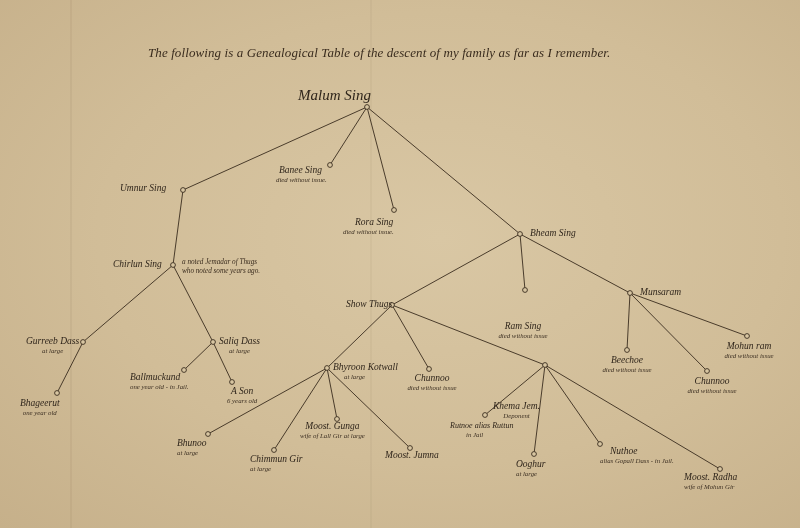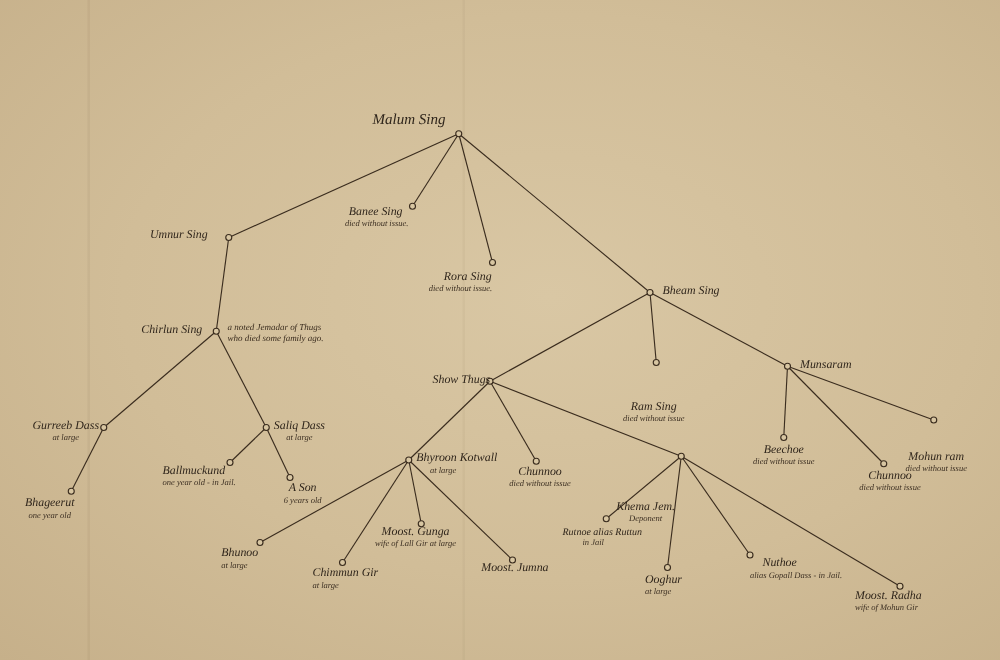--- a/index.html
+++ b/index.html
@@ -98,24 +98,25 @@
       <circle cx="337" cy="419" r="2.4"></circle>
       <circle cx="410" cy="448" r="2.4"></circle>
       <circle cx="208" cy="434" r="2.4"></circle>
       <circle cx="274" cy="450" r="2.4"></circle>
       <circle cx="534" cy="454" r="2.4"></circle>
       <circle cx="600" cy="444" r="2.4"></circle>
       <circle cx="720" cy="469" r="2.4"></circle>
     </g>
   </svg>
 
+  <div class="title">The following is a Genealogical Table of the descent of my family as far as I remember.</div>
 
 
   <div class="node" style="left:298px; top:90px;">
-    <span class="name" style="font-size:12px;">Malum Sing</span>
+    <span class="name" style="font-size:15px;">Malum Sing</span>
   </div>
 
   <div class="node" style="left:276px; top:165px;">
     <span class="name" style="padding-left:3px;">Banee Sing</span>
     <span class="sub">died without issue.</span>
   </div>
 
   <div class="node" style="left:120px; top:183px;">
     <span class="name">Umnur Sing</span>
   </div>
@@ -127,21 +128,21 @@
 
   <div class="node" style="left:530px; top:228px;">
     <span class="name">Bheam Sing</span>
   </div>
 
   <div class="node" style="left:113px; top:259px;">
     <span class="name">Chirlun Sing</span>
   </div>
   <div class="note" style="left:182px; top:258px;">
     <div>a noted Jemadar of Thugs</div>
-    <div>who died some family ago.</div>
+    <div>who noted some years ago.</div>
   </div>
 
   <div class="node center" style="left:523px; top:295px;margin-top:26px;">
     <span class="name">Ram Sing</span>
     <span class="sub">died without issue</span>
   </div>
 
   <div class="node" style="left:346px; top:299px;">
     <span class="name">Show Thugs</span>
   </div>
@@ -158,21 +159,21 @@
   <div class="node" style="left:219px; top:336px; text-align:center;">
     <span class="name">Saliq Dass</span>
     <span class="sub">at large</span>
   </div>
 
   <div class="node center" style="left:627px; top:355px;">
     <span class="name">Beechoe</span>
     <span class="sub">died without issue</span>
   </div>
 
-  <div class="node center" style="left:749px; top:341px;margin-top:20px;">
+  <div class="node center" style="left:749px; top:341px;">
     <span class="name">Mohun ram</span>
     <span class="sub">died without issue</span>
   </div>
 
   <div class="node" style="left:333px; top:362px;">
     <span class="name">Bhyroon Kotwall</span>
     <span class="sub" style="padding-left:11px;">at large</span>
   </div>
 
   <div class="node center" style="left:432px; top:373px;">

